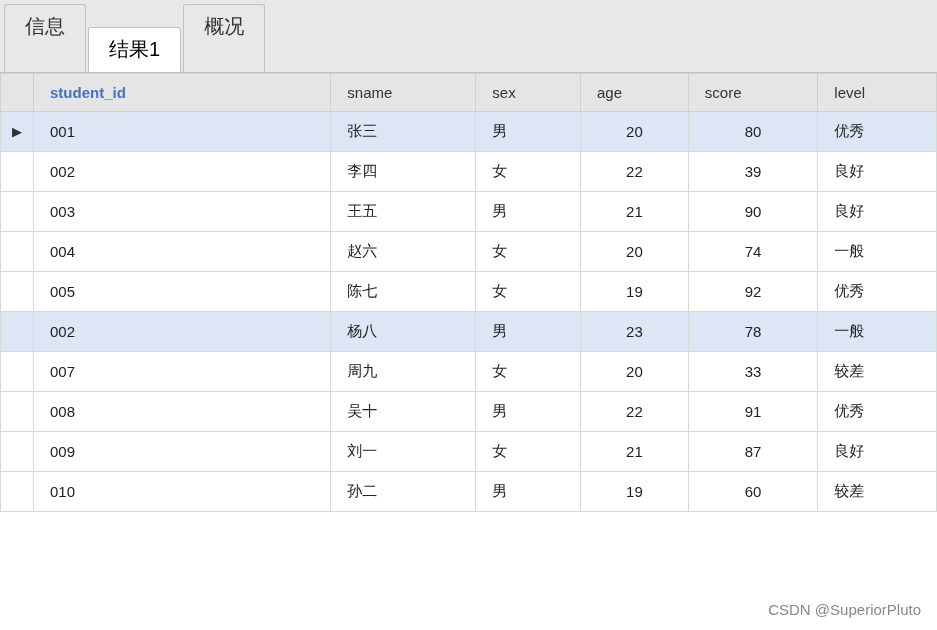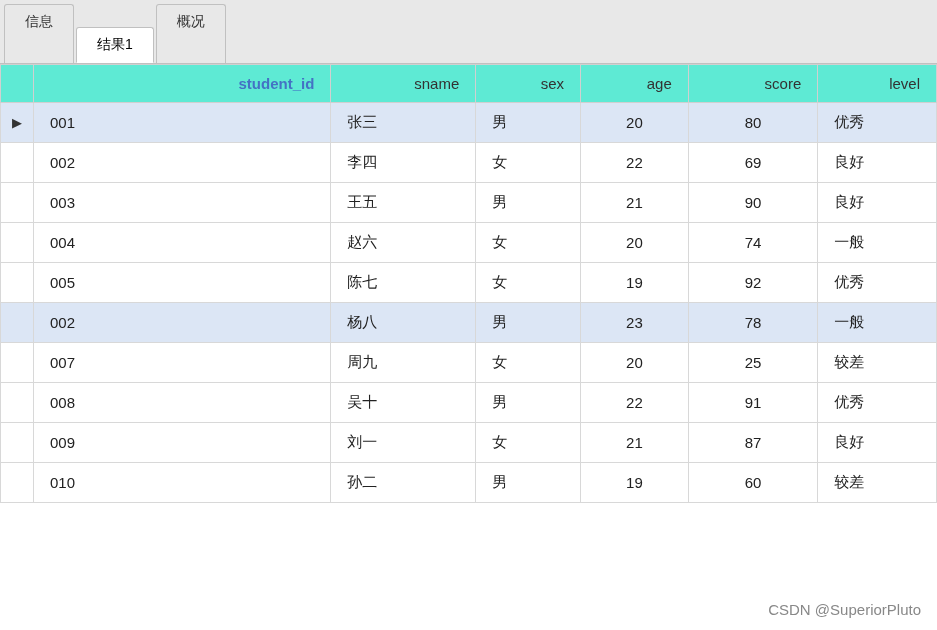--- a/index.html
+++ b/index.html
@@ -28,21 +28,21 @@
       display: flex;
       background: #e8e8e8;
       border-bottom: 1px solid #c0c0c0;
       padding-top: 4px;
       padding-left: 4px;
       gap: 0;
     }
 
     .tab {
       padding: 8px 20px;
-      font-size: 14px;
+      font-size: 20px;
       cursor: pointer;
       border: 1px solid #c0c0c0;
       border-bottom: none;
       background: #e8e8e8;
       color: #333;
       margin-right: 2px;
       border-radius: 3px 3px 0 0;
     }
 
     .tab.active {
@@ -59,24 +59,24 @@
       background: #ffffff;
     }
 
     table {
       width: 100%;
       border-collapse: collapse;
       font-size: 15px;
     }
 
     thead tr th {
-      background: #5eead4;
+      background: #e5e5e5;
       border: 1px solid #d0d0d0;
       padding: 10px 16px;
-      text-align: right;
+      text-align: left;
       font-weight: normal;
       color: #333;
       white-space: nowrap;
     }
 
     thead tr th.col-student-id {
       color: #4472c4;
       font-weight: bold;
       min-width: 160px;
     }
@@ -150,21 +150,21 @@
             <td class="td-right">20</td>
             <td class="td-right">80</td>
             <td>优秀</td>
           </tr>
           <tr>
             <td class="row-indicator"></td>
             <td>002</td>
             <td>李四</td>
             <td>女</td>
             <td class="td-right">22</td>
-            <td class="td-right">69</td>
+            <td class="td-right">39</td>
             <td>良好</td>
           </tr>
           <tr>
             <td class="row-indicator"></td>
             <td>003</td>
             <td>王五</td>
             <td>男</td>
             <td class="td-right">21</td>
             <td class="td-right">90</td>
             <td>良好</td>
@@ -195,21 +195,21 @@
             <td class="td-right">23</td>
             <td class="td-right">78</td>
             <td>一般</td>
           </tr>
           <tr>
             <td class="row-indicator"></td>
             <td>007</td>
             <td>周九</td>
             <td>女</td>
             <td class="td-right">20</td>
-            <td class="td-right">25</td>
+            <td class="td-right">33</td>
             <td>较差</td>
           </tr>
           <tr>
             <td class="row-indicator"></td>
             <td>008</td>
             <td>吴十</td>
             <td>男</td>
             <td class="td-right">22</td>
             <td class="td-right">91</td>
             <td>优秀</td>

